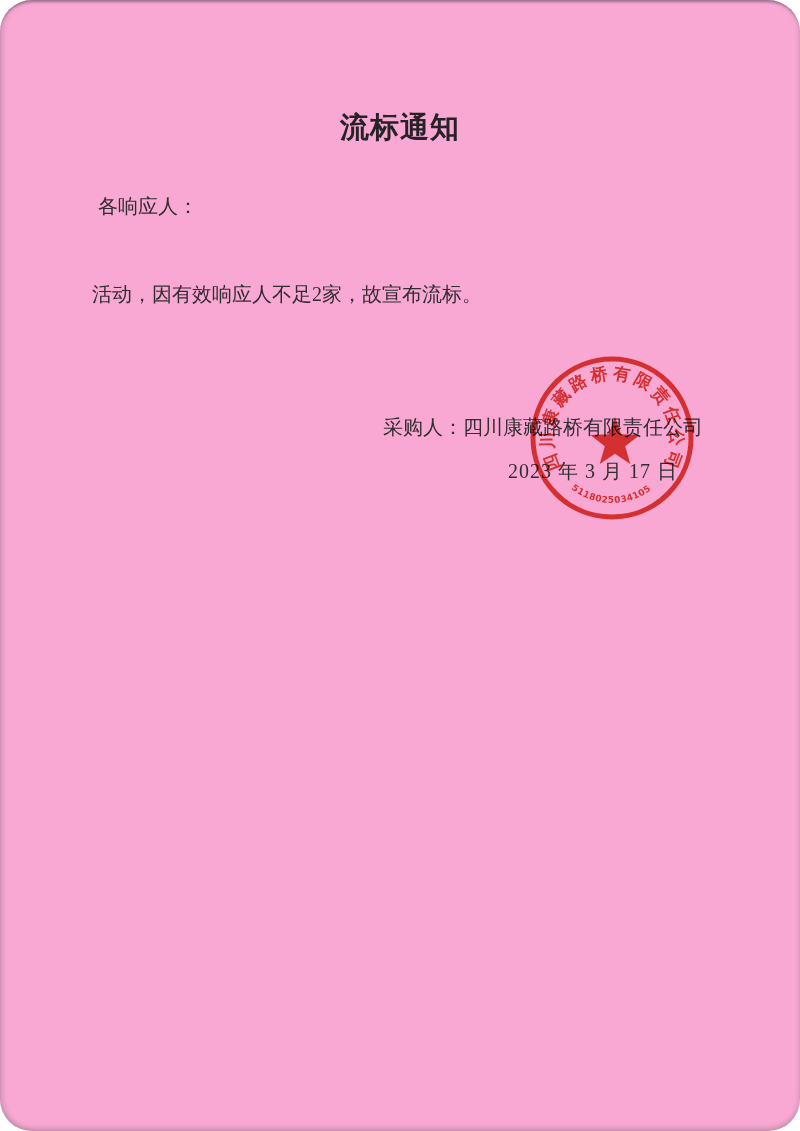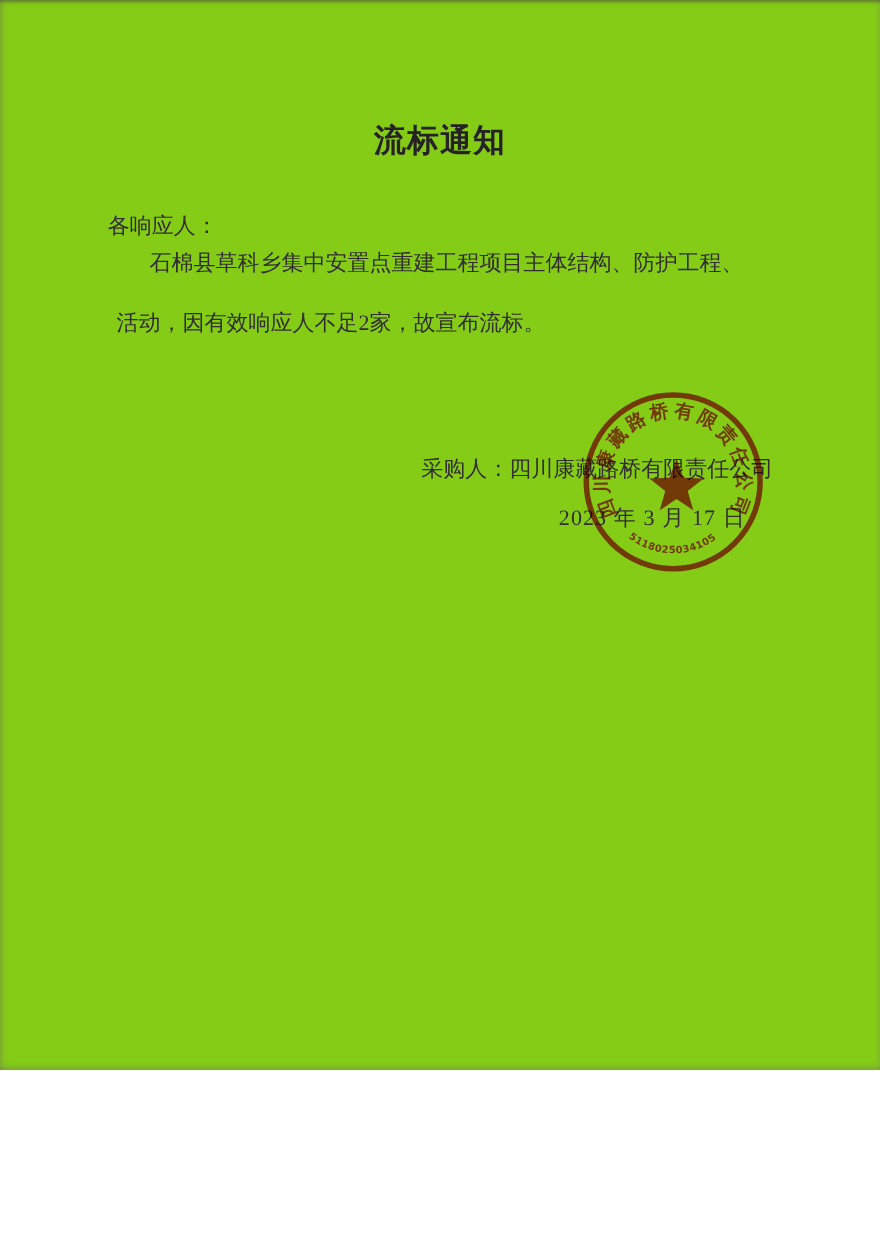--- a/index.html
+++ b/index.html
@@ -1,28 +1,29 @@
 <!DOCTYPE html>
 <html><head>
 <meta charset="utf-8">
 <style>
   html, body { margin: 0; padding: 0; background: #ffffff; }
   .page {
     position: relative;
     width: 800px;
-    height: 973px;
-    background: #84cc16;
+    height: 1131px;
+    background: #f9a8d4;
     overflow: hidden;
     font-family: "Liberation Serif", serif;
     color: #2f2b2f;
     box-shadow:
       inset 0 4px 3px -2px rgba(70,60,70,.50),
       inset 5px 0 6px -3px rgba(110,100,110,.30),
       inset -4px 0 5px -2px rgba(140,130,140,.22),
       inset 0 -5px 5px -2px rgba(120,110,120,.35);
+    border-radius: 32px;
   }
   .doc-title {
     position: absolute;
     top: 108px; left: 0; width: 100%;
     margin: 0;
     text-align: center;
     font-size: 29px;
     font-weight: bold;
     letter-spacing: 1px;
     color: #262226;
@@ -31,21 +32,21 @@
     position: absolute;
     font-size: 20px;
     line-height: 27px;
     white-space: nowrap;
     letter-spacing: 0px;
     color: #312d31;
   }
   .salutation { top: 193px; left: 98px; }
   .body-line-0 { top: 226px; left: 136px; }
   .body-line-1 { top: 254px; left: 98px; }
-  .body-line-2 { top: 281px; left: 106px; text-align: center; }
+  .body-line-2 { top: 281px; left: 92px; text-align: center; }
   .purchaser-line { top: 414px; left: 383px; }
   .date-line { top: 458px; left: 508px; letter-spacing: 1px; }
   .stamp {
     position: absolute;
     left: 528px;
     top: 354px;
     width: 168px;
     height: 168px;
     mix-blend-mode: multiply;
     opacity: 0.93;
@@ -66,21 +67,20 @@
 </style>
 </head>
 <body>
 
 <div class="page">
 
   <h1 class="doc-title">流标通知</h1>
 
   <div class="txt salutation">各响应人：</div>
 
-  <div class="txt body-line-0">石棉县草科乡集中安置点重建工程项目主体结构、防护工程、</div>
 
 
   <div class="txt body-line-2">活动，因有效响应人不足2家，故宣布流标。</div>
 
   <div class="txt purchaser-line">采购人：四川康藏路桥有限责任公司</div>
 
   <div class="txt date-line">2023 年 3 月 17 日</div>
 
   <svg class="stamp" viewBox="0 0 168 168" xmlns="http://www.w3.org/2000/svg">
     <circle class="ring" cx="84" cy="84" r="79" stroke="#d83a2c"></circle>

